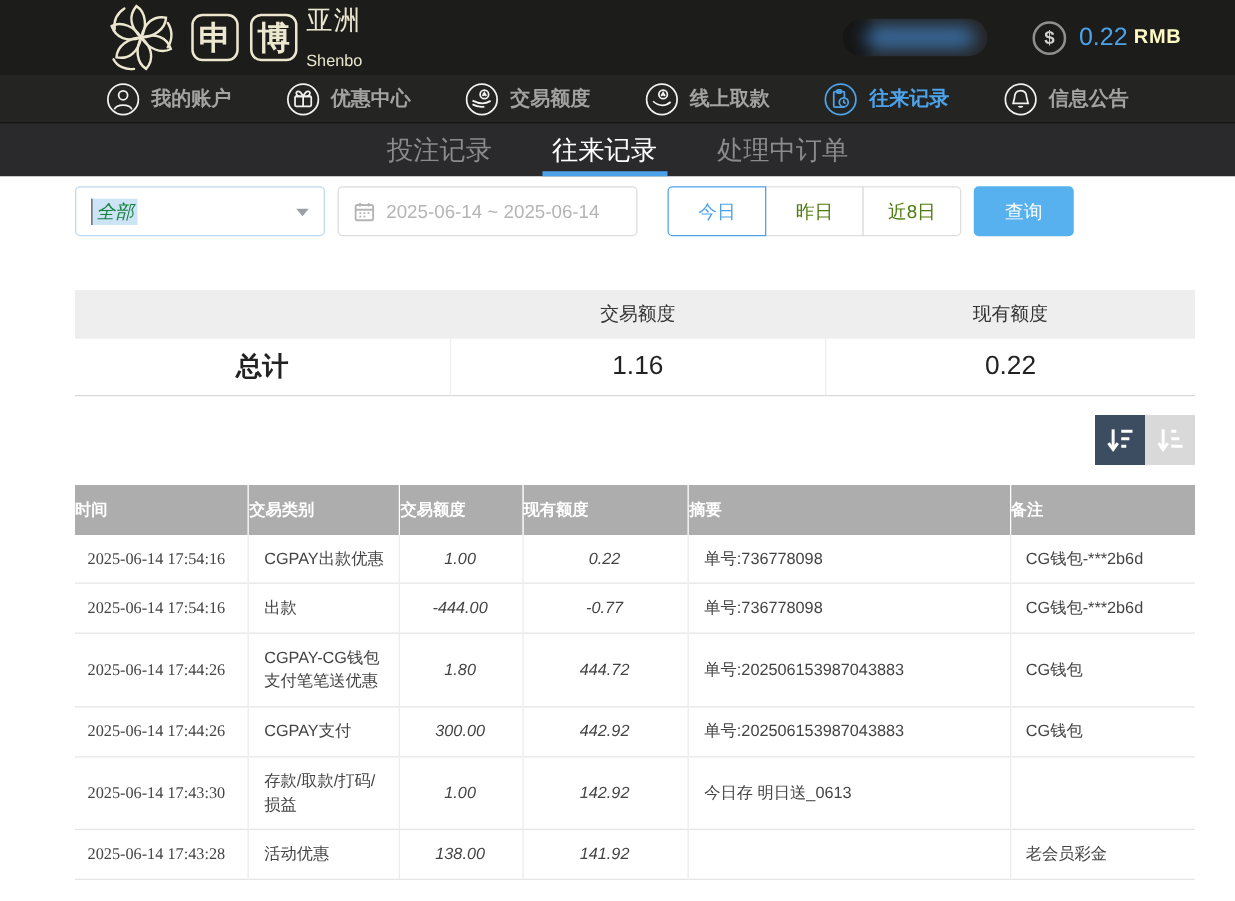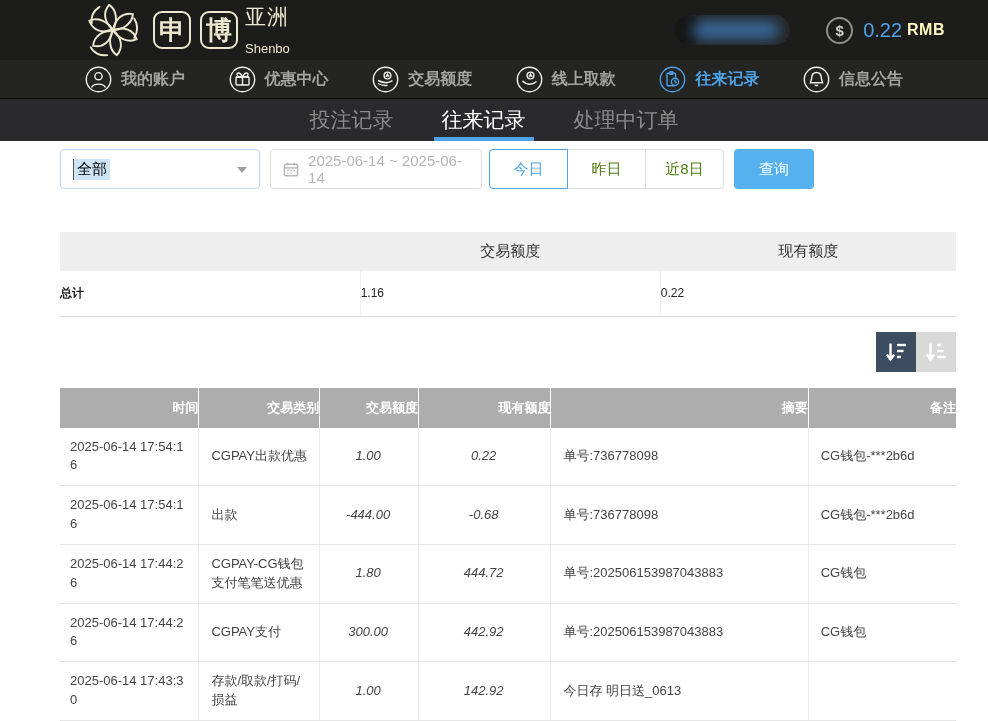--- a/index.html
+++ b/index.html
@@ -44,59 +44,59 @@
     color:#8b8b8b; cursor:pointer; border-bottom:4px solid transparent; padding-top:4px; }
   .subtab.active { color:#ffffff; border-bottom-color:#4da3ea; }
 
   
   .content { padding:0 32px 0 60px; }
 
   
   .filter-row { margin-top:8px; display:flex; align-items:center; height:40px; }
   .type-select { width:200px; height:40px; border:1px solid #bcd8ef; border-radius:4px;
     display:flex; align-items:center; padding:0 12px; position:relative; cursor:pointer; background:#fff; }
-  .type-select .sel-text { font-size:15px; color:#000000; background:#cde3f6; padding:1px 3px;
-    border-left:1px solid #555; }
+  .type-select .sel-text { font-size:15px; color:#15803d; background:#cde3f6; padding:1px 3px;
+    border-left:1px solid #555;font-style:italic; }
   .type-select .caret { position:absolute; right:12px; top:17px; width:0; height:0;
     border-left:5px solid transparent; border-right:5px solid transparent; border-top:6px solid #9aa0a6; }
-  .date-box { margin-left:10px; width:212px; height:40px; border:1px solid #dcdcdc; border-radius:4px;
+  .date-box { margin-left:10px; width:240px; height:40px; border:1px solid #dcdcdc; border-radius:4px;
     display:flex; align-items:center; padding:0 12px; cursor:pointer; background:#fff; }
   .date-box svg { width:17px; height:17px; stroke:#b5b5b5; fill:none; stroke-width:1.5; }
   .date-box .date-text { font-size:15px; color:#b5b5b5; margin-left:9px; }
-  .quick-group { display:flex; margin-left:7px;justify-content:center; }
+  .quick-group { display:flex; margin-left:24px;justify-content:center; }
   .quick-btn { width:79px; height:40px; background:#fff; border:1px solid #ddd; margin-left:-1px;
     font-size:15px; color:#4d7c0f; display:flex; align-items:center; justify-content:center; cursor:pointer; }
   .quick-btn:first-child { border-radius:4px 0 0 4px; margin-left:0; }
   .quick-btn:last-child { border-radius:0 4px 4px 0; }
   .quick-btn.active { border-color:#4da3ea; color:#4da3ea; position:relative; z-index:2; }
   .search-btn { margin-left:10px; width:80px; height:40px; background:#57b1ee; border:none; border-radius:4px;
     color:#fff; font-size:15px; cursor:pointer; font-family:inherit; }
 
   
   .summary { margin-top:43px; width:100%; border-collapse:collapse; table-layout:fixed; }
   .summary thead td { height:39px; background:#eeeeee; text-align:center; font-size:15px; color:#333; }
-  .summary tbody td { height:45px; font-size:12px; color:#222;
+  .summary tbody td { height:45px; text-align:center; font-size:21px; color:#222;
     border-bottom:1px solid #d9d9d9; border-left:1px solid #efefef; }
   .summary tbody td:first-child { border-left:none; font-weight:bold; }
 
   
   .sort-row { margin-top:15px; display:flex; justify-content:flex-end; }
   .sort-btn { width:40px; height:40px; display:flex; align-items:center; justify-content:center; cursor:pointer; }
   .sort-btn svg { width:24px; height:24px; stroke:#fff; fill:none; stroke-width:2.4; }
   .sort-btn.desc { background:#3c4d61; }
   .sort-btn.asc { background:#d9d9d9; }
 
   
   .records { margin-top:16px; width:100%; border-collapse:collapse; table-layout:fixed; }
   .records th { height:40px; background:#adadad; color:#fff; font-size:13px; font-weight:bold;
-    text-align:right; border-left:1px solid #fff; }
+    text-align:left; border-left:1px solid #fff; }
   .records th:first-child { border-left:none; }
   .records td { padding:10px 12px; font-size:13px; color:#444; line-height:1.45;
     border-bottom:1px solid #e5e5e5; border-left:1px solid #ececec; word-break:break-all; }
-  .records td:first-child { border-left:none; padding-left:10px; }
+  .records td:first-child { border-left:none; padding-left:10px;font-family:Liberation Serif, serif; }
   .records td.num { text-align:center; padding-right:14px;font-style:italic; }
 </style>
 </head>
 <body>
 
 <div class="topbar">
   <div class="logo">
     <svg class="logo-flower" viewBox="0 0 64 58">
       <g stroke="#ece7cf" stroke-width="2" fill="none" stroke-linecap="round">
         <g transform="translate(32,29)">
@@ -295,21 +295,21 @@
           <td>CGPAY出款优惠</td>
           <td class="num">1.00</td>
           <td class="num">0.22</td>
           <td>单号:736778098</td>
           <td>CG钱包-***2b6d</td>
         </tr>
         <tr>
           <td>2025-06-14 17:54:16</td>
           <td>出款</td>
           <td class="num">-444.00</td>
-          <td class="num">-0.68</td>
+          <td class="num">-0.77</td>
           <td>单号:736778098</td>
           <td>CG钱包-***2b6d</td>
         </tr>
         <tr>
           <td>2025-06-14 17:44:26</td>
           <td>CGPAY-CG钱包支付笔笔送优惠</td>
           <td class="num">1.80</td>
           <td class="num">444.72</td>
           <td>单号:202506153987043883</td>
           <td>CG钱包</td>

